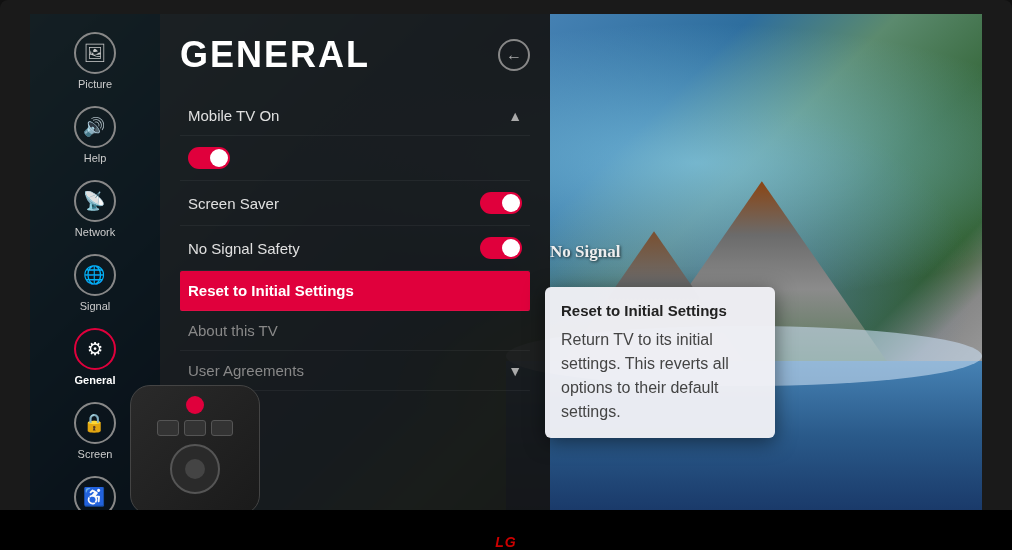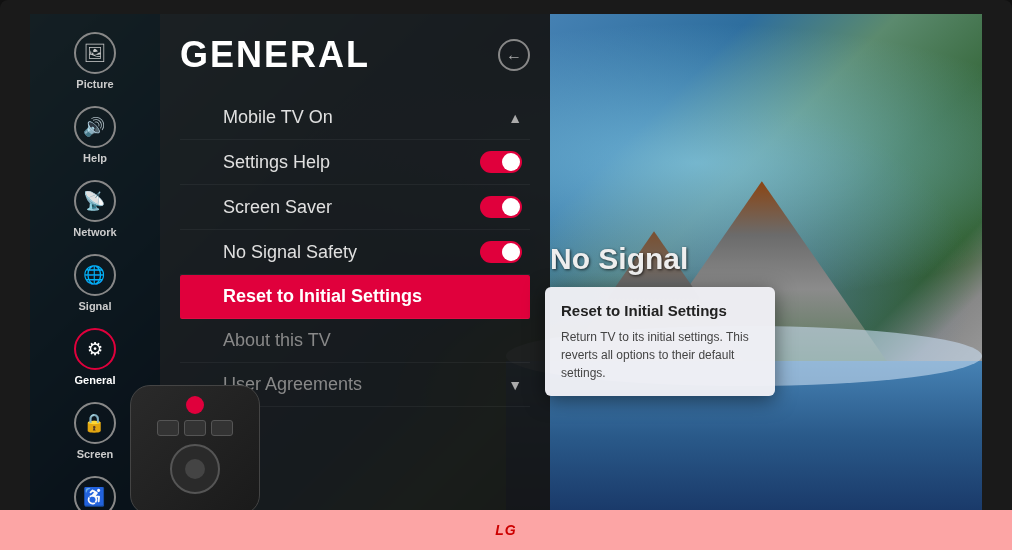--- a/index.html
+++ b/index.html
@@ -130,21 +130,20 @@
 
     .sidebar-item.active .sidebar-icon {
       border-color: #e0003c;
       color: #fff;
     }
 
     .sidebar-label {
       font-size: 11px;
       color: #ccc;
       text-align: center;
-      font-weight: bold;
     }
 
     .sidebar-item.active .sidebar-label {
       color: #fff;
       font-weight: bold;
     }
 
     
     .settings-panel {
       position: absolute;
@@ -204,22 +203,21 @@
 
     .menu-item.highlighted {
       background: #e0003c;
       color: #fff;
       font-weight: bold;
       border-radius: 2px;
     }
 
     .menu-item-label {
       flex: 1;
-      font-size: 18px;
-      margin-left: 35px;
+      font-size: 15px;
     }
 
     
     .toggle {
       width: 42px;
       height: 22px;
       border-radius: 11px;
       background: #e0003c;
       position: relative;
       cursor: pointer;
@@ -260,35 +258,36 @@
 
     .tooltip-title {
       font-size: 15px;
       font-weight: bold;
       color: #222;
       margin-bottom: 8px;
       line-height: 1.3;
     }
 
     .tooltip-body {
-      font-size: 12px;
+      font-size: 16px;
       color: #444;
       line-height: 1.5;
     }
 
     
     .no-signal-label {
       position: absolute;
       top: 46%;
       left: 520px;
-      font-size: 30px;
+      font-size: 17px;
       font-weight: bold;
       color: #eee;
       z-index: 15;
       text-shadow: 1px 1px 3px rgba(0,0,0,0.7);
+      font-family: Liberation Serif, serif;
     }
 
     
     .remote {
       position: absolute;
       bottom: -5px;
       left: 100px;
       width: 130px;
       height: 130px;
       background: linear-gradient(135deg, #2a2a2a, #1a1a1a);
@@ -345,23 +344,23 @@
       height: 20px;
       border-radius: 50%;
       background: #444;
     }
 
     
     .tv-bottom {
       position: absolute;
       bottom: 0; left: 0; right: 0;
       height: 40px;
-      background: #fca5a5;
-      display: flex;
-      align-items: center;
+      background: #000000;
+      display: flex;
+      align-items: flex-end;
       justify-content: center;
       z-index: 5;
     }
 
     .lg-logo {
       color: #c00;
       font-size: 14px;
       font-weight: bold;
       font-style: italic;
       letter-spacing: 1px;
@@ -420,21 +419,20 @@
       <div class="menu-items">
 
         <div class="menu-item">
           <span class="menu-item-label">Mobile TV On</span>
           <span class="chevron-up">▲</span>
         </div>
 
 
 
         <div class="menu-item">
-          <span class="menu-item-label">Settings Help</span>
           <div class="toggle"></div>
         </div>
 
         <div class="menu-item">
           <span class="menu-item-label">Screen Saver</span>
           <div class="toggle"></div>
         </div>
 
         <div class="menu-item">
           <span class="menu-item-label">No Signal Safety</span>

